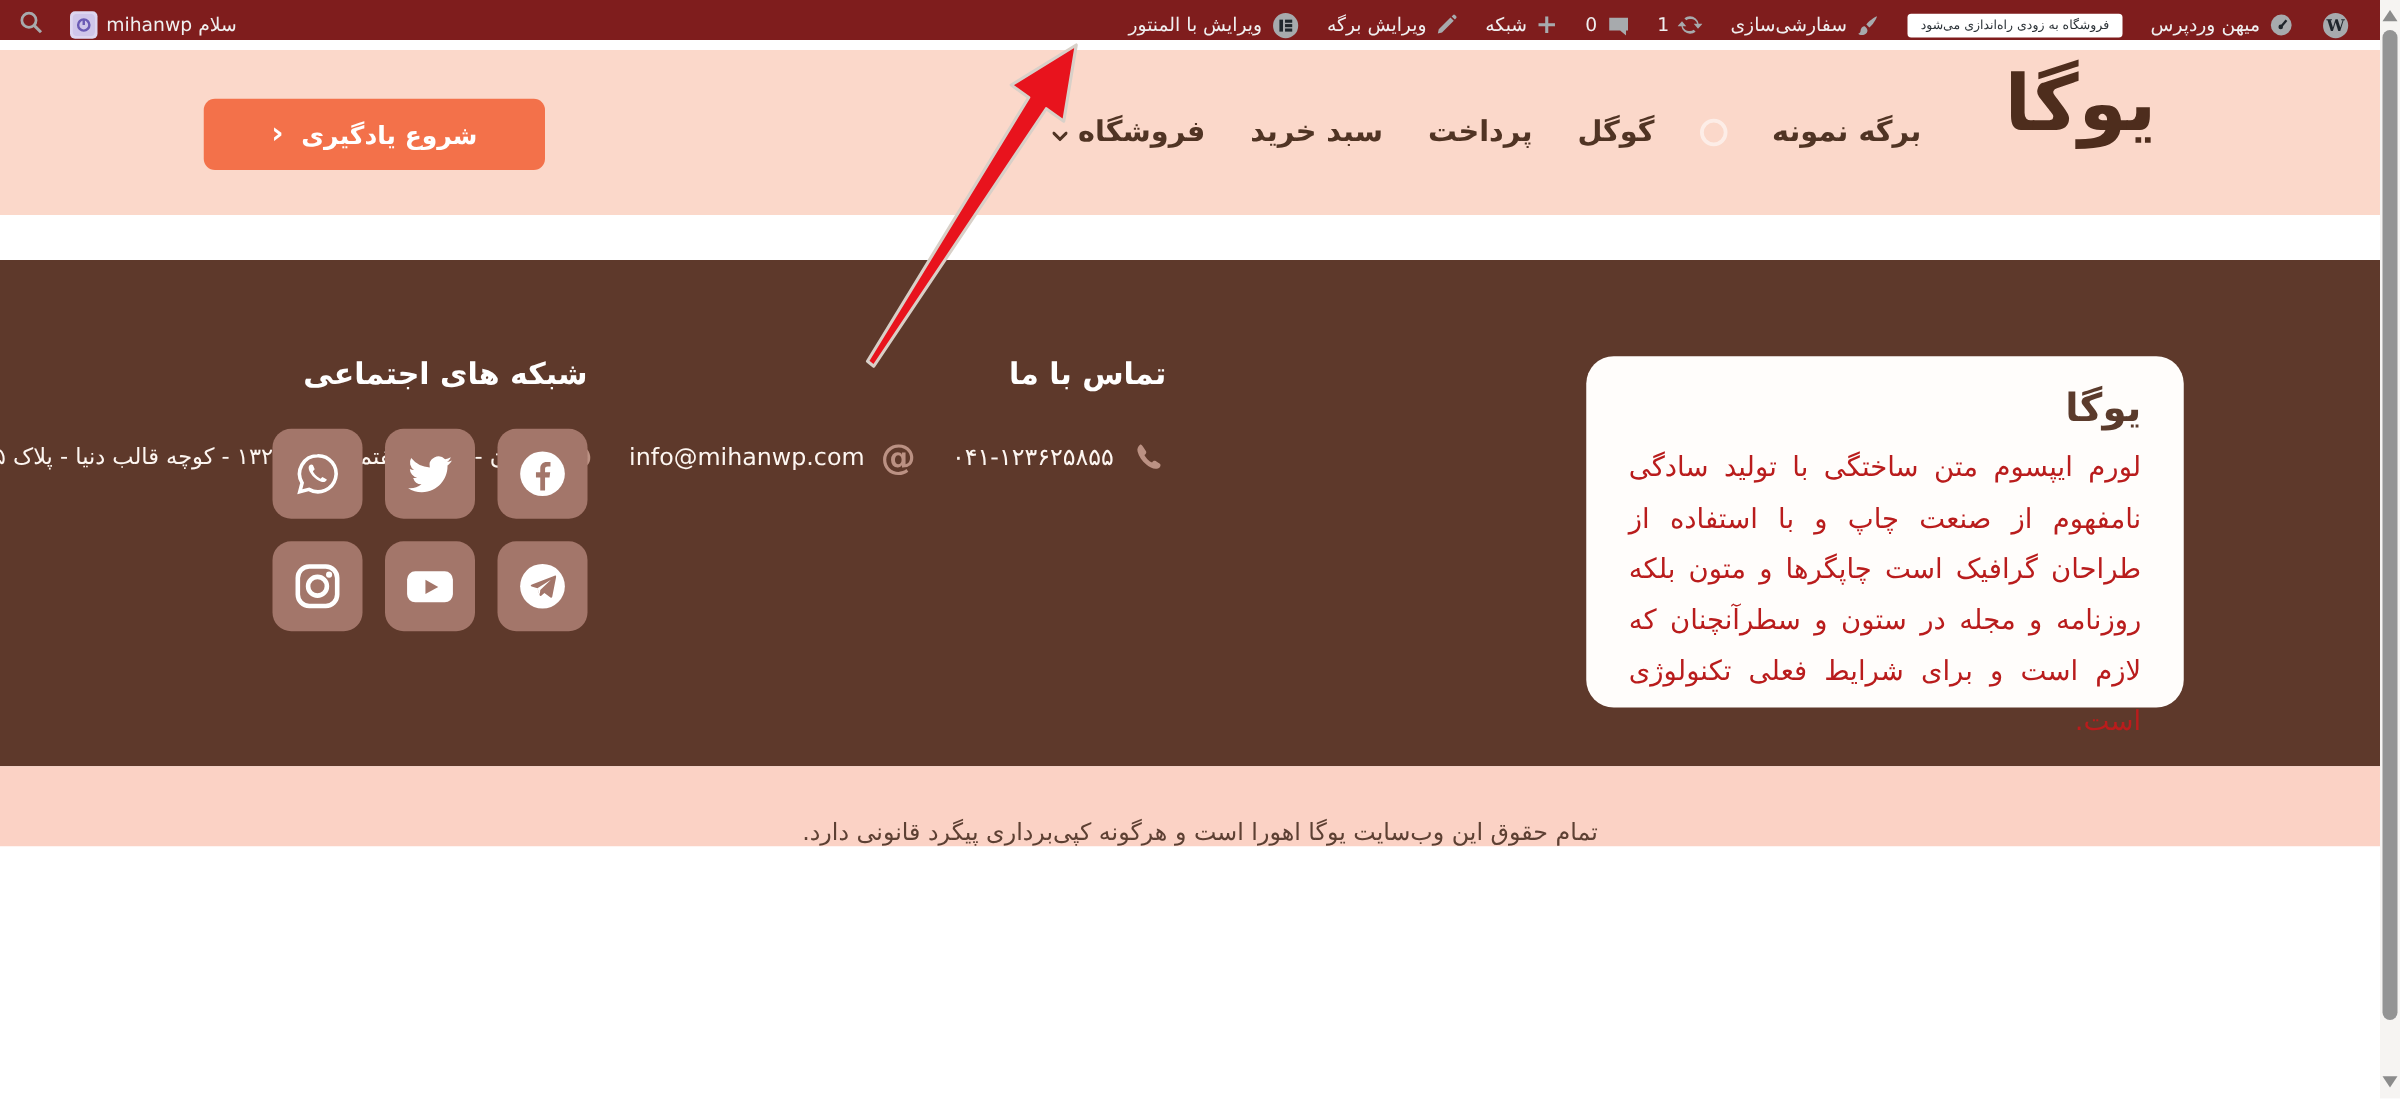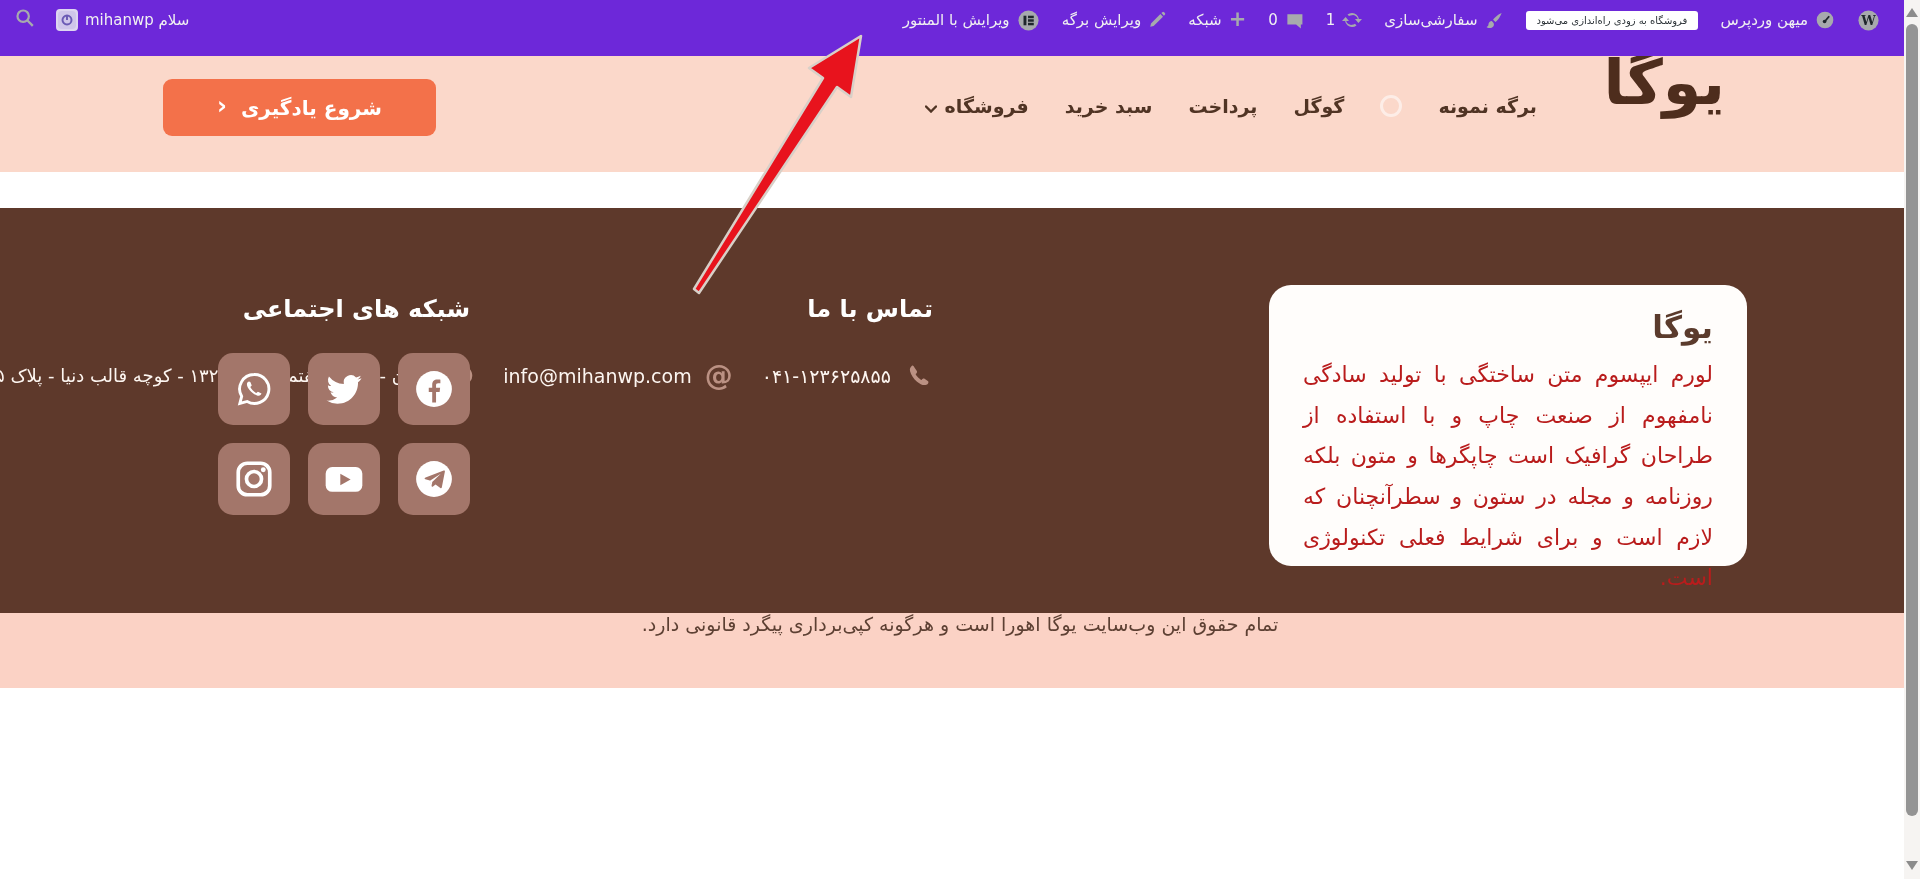--- a/index.html
+++ b/index.html
@@ -1,65 +1,65 @@
 <!DOCTYPE html>
 <html lang="fa"><head>
 <meta charset="utf-8">
 <style>
   * { box-sizing: border-box; }
   html,body { margin:0; padding:0; background:#fff; }
   body { font-family:"DejaVu Sans", sans-serif; }
   #page { position:relative; width:1920px; height:879px; overflow:hidden; background:#fff; }
 
   
-  .adminbar { position:absolute; top:0; left:0; width:1920px; height:56px; background:#6d28d9; z-index:20; }
+  .adminbar { position:absolute; top:0; left:0; width:1920px; height:32px; background:#7f1d1d; z-index:20; }
   .ab-left { position:absolute; left:14px; top:0; height:40px; display:flex; align-items:center; gap:20px; }
   .ab-right { position:absolute; right:40px; top:0; height:40px; display:flex; align-items:center; gap:22px; direction:rtl; }
   .ab-item { display:flex; align-items:center; gap:7px; color:#f0f0f1; font-size:15px; white-space:nowrap; cursor:pointer; }
   .ab-item svg { display:block; }
   .ab-count { color:#f0f0f1; }
   .ab-badge { background:#fff; color:#2c3338; padding:4px 11px; border-radius:3px; font-size:10px; white-space:nowrap; }
   .ab-avatar { width:22px; height:22px; border-radius:4px; background:#ddd6f0; display:flex; align-items:center; justify-content:center; }
   .ab-plus { font-size:21px; line-height:1; color:#a7aaad; font-weight:bold; margin-top:-2px; }
 
   
   .siteheader { position:absolute; top:40px; left:0; width:1920px; height:132px; background:#fbd8ca; }
   .logo { position:absolute; right:195px; top:6px; font-size:62px; font-weight:bold; color:#4e2d1d; cursor:pointer; }
   .nav { position:absolute; right:383px; top:0; height:132px; display:flex; align-items:center; gap:36px; direction:rtl; }
-  .nav-item { color:#503424; font-size:19px; font-weight:600; display:flex; align-items:center; gap:8px; cursor:pointer; white-space:nowrap; }
+  .nav-item { color:#503424; font-size:23px; font-weight:600; display:flex; align-items:center; gap:8px; cursor:pointer; white-space:nowrap; }
   .nav-circle { width:22px; height:22px; border:3px solid rgba(255,255,255,.55); border-radius:50%; }
   .cta { position:absolute; left:163px; top:39px; width:273px; height:57px; background:#f3714a; border-radius:9px;
          display:flex; align-items:center; justify-content:center; gap:14px; direction:rtl; color:#fff;
          font-size:20px; font-weight:bold; cursor:pointer; }
   .cta .chev { font-size:24px; font-weight:bold; margin-top:-3px; }
 
   
   .footer { position:absolute; top:208px; left:0; width:1920px; height:405px; background:#5e392b; direction:rtl; }
-  .f-col { position:absolute; top:87px; text-align:right; }
+  .f-col { position:absolute; top:77px; text-align:right; }
   .f-title { color:#ffffff; font-size:24px; font-weight:bold; white-space:nowrap; }
   .quick { right:695px; }
   .quick ul { list-style:none; margin:40px 0 0 0; padding:0; display:flex; flex-direction:column; gap:25px; }
   .quick li { color:#f6ece6; font-size:18px; cursor:pointer; white-space:nowrap; }
   .contact { right:987px; }
   .c-rows { margin-top:36px; display:flex; gap:28px; }
   .c-row { display:flex; align-items:center; gap:12px; justify-content:flex-start; color:#fdf6f1; font-size:19px; white-space:nowrap; }
   .c-ico { color:#bb9183; width:30px; display:flex; justify-content:center; align-items:center; font-size:28px; font-weight:bold; }
   .social { right:1450px; }
   .s-grid { margin-top:30px; display:grid; grid-template-columns:repeat(3,72px); grid-auto-rows:72px; gap:18px; }
   .s-cell { width:72px; height:72px; background:#a3766a; border-radius:15px; display:flex; align-items:center; justify-content:center; cursor:pointer; }
 
   
   .card { position:absolute; right:173px; top:77px; width:478px; height:281px; background:#fffdfb; border-radius:22px;
           padding:24px 34px; text-align:right; }
   .card h3 { margin:0; font-size:31px; font-weight:bold; color:#5b3b2c; }
   .card p { margin:10px 0 0 0; font-size:22px; color:#b91c1c; line-height:1.85; text-align:justify; }
 
   
-  .copybar { position:absolute; top:613px; left:0; width:1920px; height:75px; background:#fbd2c5;
-             display:flex; align-items:flex-start; justify-content:center; color:#5d4033; font-size:19px; direction:rtl; }
+  .copybar { position:absolute; top:613px; left:0; width:1920px; height:64px; background:#fbd2c5;
+             display:flex; align-items:flex-end; justify-content:center; color:#5d4033; font-size:19px; direction:rtl; }
 
   
   .arrow-svg { position:absolute; top:0; left:0; width:1920px; height:879px; z-index:30; pointer-events:none; }
 
   
   .scrollbar { position:absolute; right:0; top:0; width:16px; height:879px; background:#f6f4f2; z-index:40; }
   .sb-up, .sb-down { position:absolute; left:2px; width:0; height:0; border-left:6px solid transparent; border-right:6px solid transparent; cursor:pointer; }
   .sb-up { top:8px; border-bottom:9px solid #8c8c8c; }
   .sb-down { top:861px; border-top:9px solid #8c8c8c; }
   .sb-thumb { position:absolute; left:2px; top:24px; width:12px; height:792px; background:#949494; border-radius:7px; cursor:pointer; }

